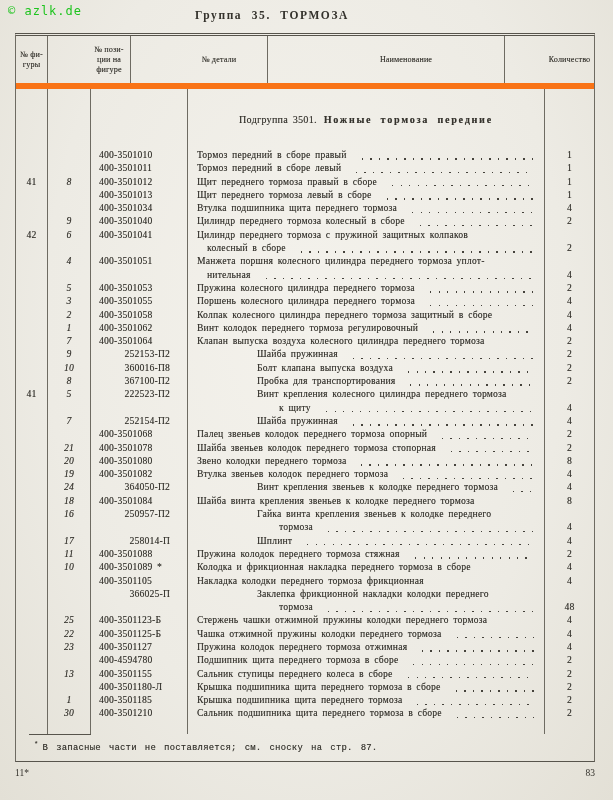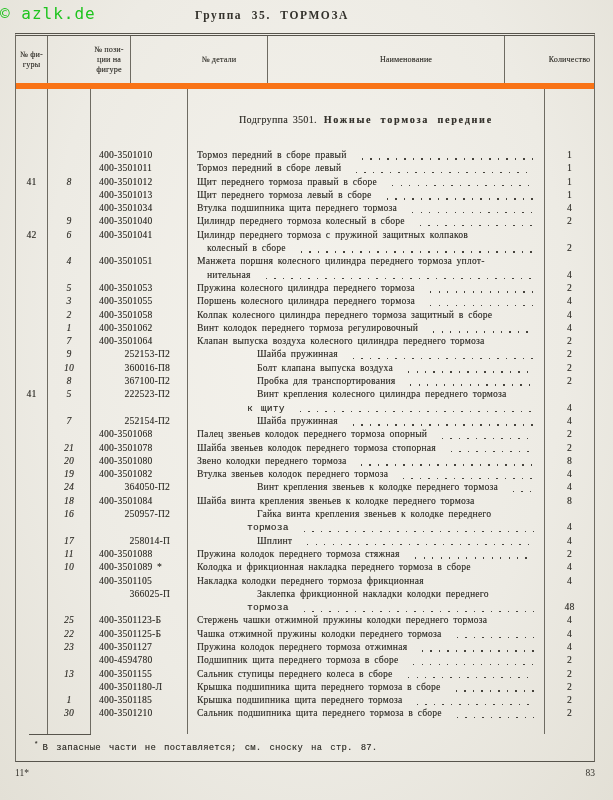--- a/index.html
+++ b/index.html
@@ -4,23 +4,23 @@
 <style>
   html,body{margin:0;padding:0;}
   body{
     width:613px;height:800px;position:relative;overflow:hidden;
     background:radial-gradient(ellipse at 50% 40%, #f4f2ec 0%, #edebe4 60%, #e3e0d6 100%);
     font-family:"Liberation Serif", serif;
     color:#34322c;
   }
   .page{position:absolute;inset:0;}
   .watermark{
-    position:absolute;left:0;top:4px;
+    position:absolute;left:8px;top:4px;
     font-family:"DejaVu Sans Mono", monospace;
-    font-size:16px;color:#1ec41e;letter-spacing:1px;
+    font-size:12px;color:#1ec41e;letter-spacing:1px;
   }
   .title{
     position:absolute;top:9px;left:0;width:544px;text-align:center;
     font-size:11.5px;font-weight:bold;letter-spacing:1.6px;word-spacing:5px;
   }
   .ptable{
     position:absolute;left:15px;top:33px;width:580px;height:729px;
     border-top:3px double #57544c;
     border-bottom:1.4px solid #57544c;
     border-left:1px solid #6e6b62;
@@ -49,21 +49,21 @@
   .trow{flex:none;line-height:13.3px;}
   .trow .fig, .trow .pos{text-align:center;padding-top:0;}
   .trow .pos{font-style:italic;}
   .trow .part{padding-left:8px;white-space:nowrap;}
   .trow .part.std{text-align:right;padding-right:17px;padding-left:0;}
   .trow .name{padding-left:9px;padding-right:4px;display:flex;flex-direction:column;}
   .line{display:flex;align-items:baseline;min-width:0;gap:8px;}
   .line > span:first-child{white-space:nowrap;}
   .name.std .line:first-child{margin-left:60px;}
   .line.cont{margin-left:10px;}
-  .name.std .line.cont{margin-left:50px;font-family:Liberation Mono, monospace;}
+  .name.std .line.cont{margin-left:82px;}
   .dots{
     flex:1;min-width:0;height:1.4px;align-self:flex-end;
     margin:0 6px 2.5px 7px;
     background-image:repeating-linear-gradient(to right,#45423b 0 1.4px,transparent 1.4px 8.5px);
   }
   .trow .qty{display:flex;align-items:flex-end;justify-content:center;padding-bottom:0;}
   .spacer-row{height:13px;flex:none;}
   .footnote-area{
     margin-top:auto;flex:none;padding:0 0 8px 0;
   }

